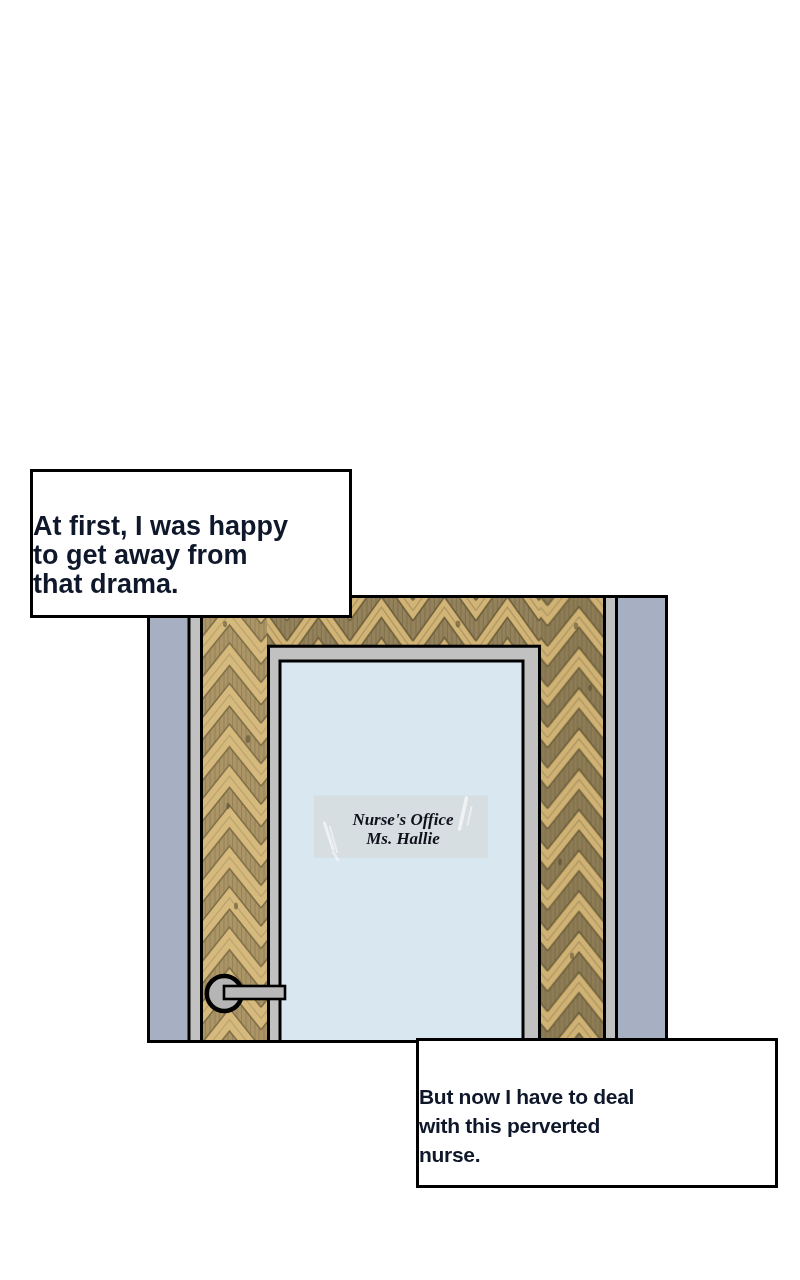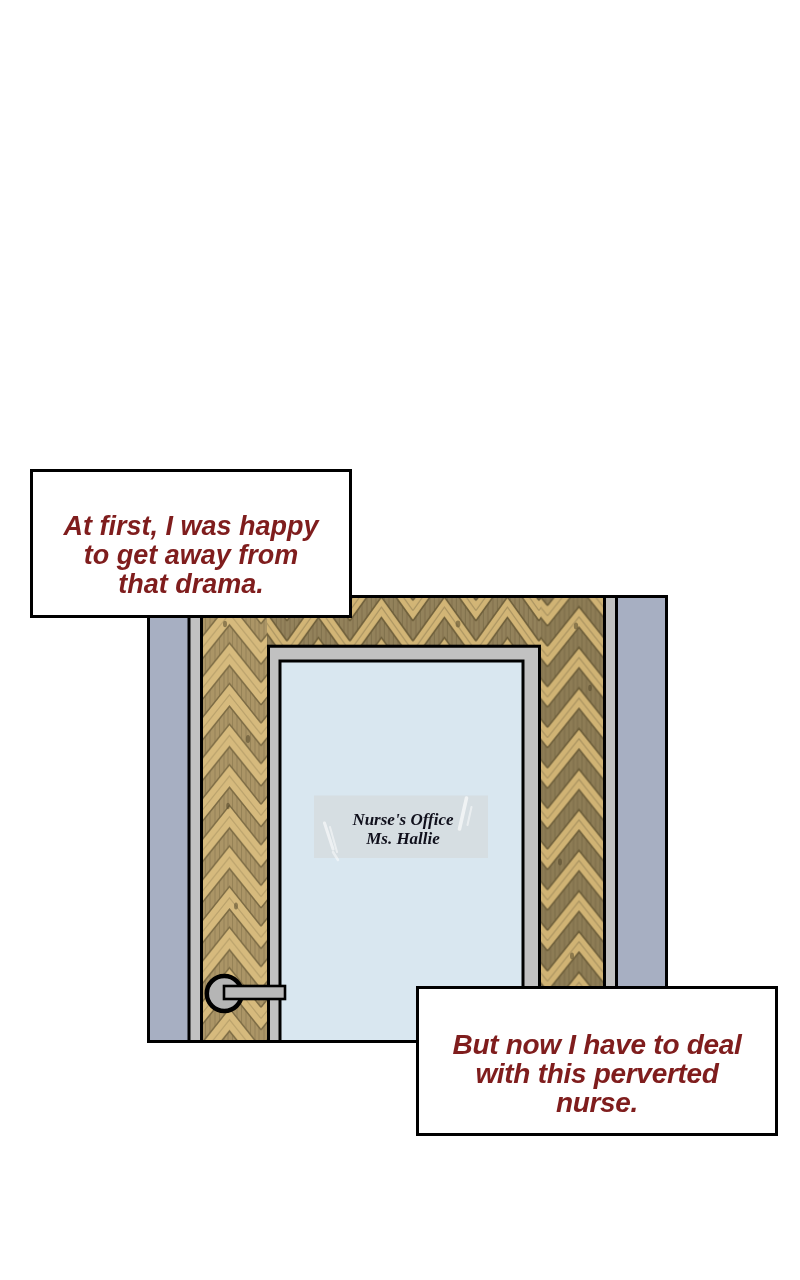--- a/index.html
+++ b/index.html
@@ -1,22 +1,22 @@
 <!DOCTYPE html>
 <html><head>
 <meta charset="utf-8">
 <style>
 html,body{margin:0;padding:0;background:#ffffff;}
 .page{position:relative;width:800px;height:1280px;background:#ffffff;overflow:hidden;font-family:"Liberation Sans",sans-serif;}
 .scene{position:absolute;left:0;top:0;}
 .bubble{position:absolute;background:#ffffff;border:3.2px solid #000;box-sizing:border-box;
-  font-family:"Liberation Sans",sans-serif;font-weight:bold;font-style:italic;
-  color:#7f1d1d;text-align:center;}
+  font-family:"Liberation Sans",sans-serif;font-weight:bold;
+  color:#0f172a;text-align:left;}
 .b1{left:30px;top:469px;width:322px;height:149px;font-size:27px;line-height:29px;padding-top:40px;}
-.b2{left:416px;top:986px;width:362px;height:150px;font-size:28px;letter-spacing:-0.3px;line-height:29px;padding-top:41px;}
+.b2{left:416px;top:1038px;width:362px;height:150px;font-size:21px;letter-spacing:-0.3px;line-height:29px;padding-top:41px;}
 </style>
 </head>
 <body>
 <div class="page">
 
 <svg class="scene" width="800" height="1280" viewBox="0 0 800 1280">
 <defs>
 
 <clipPath id="dcL">
 <polygon points="0,-203 31.5,-242.4 63,-203 63,-185 31.5,-224.4 0,-185"></polygon>

